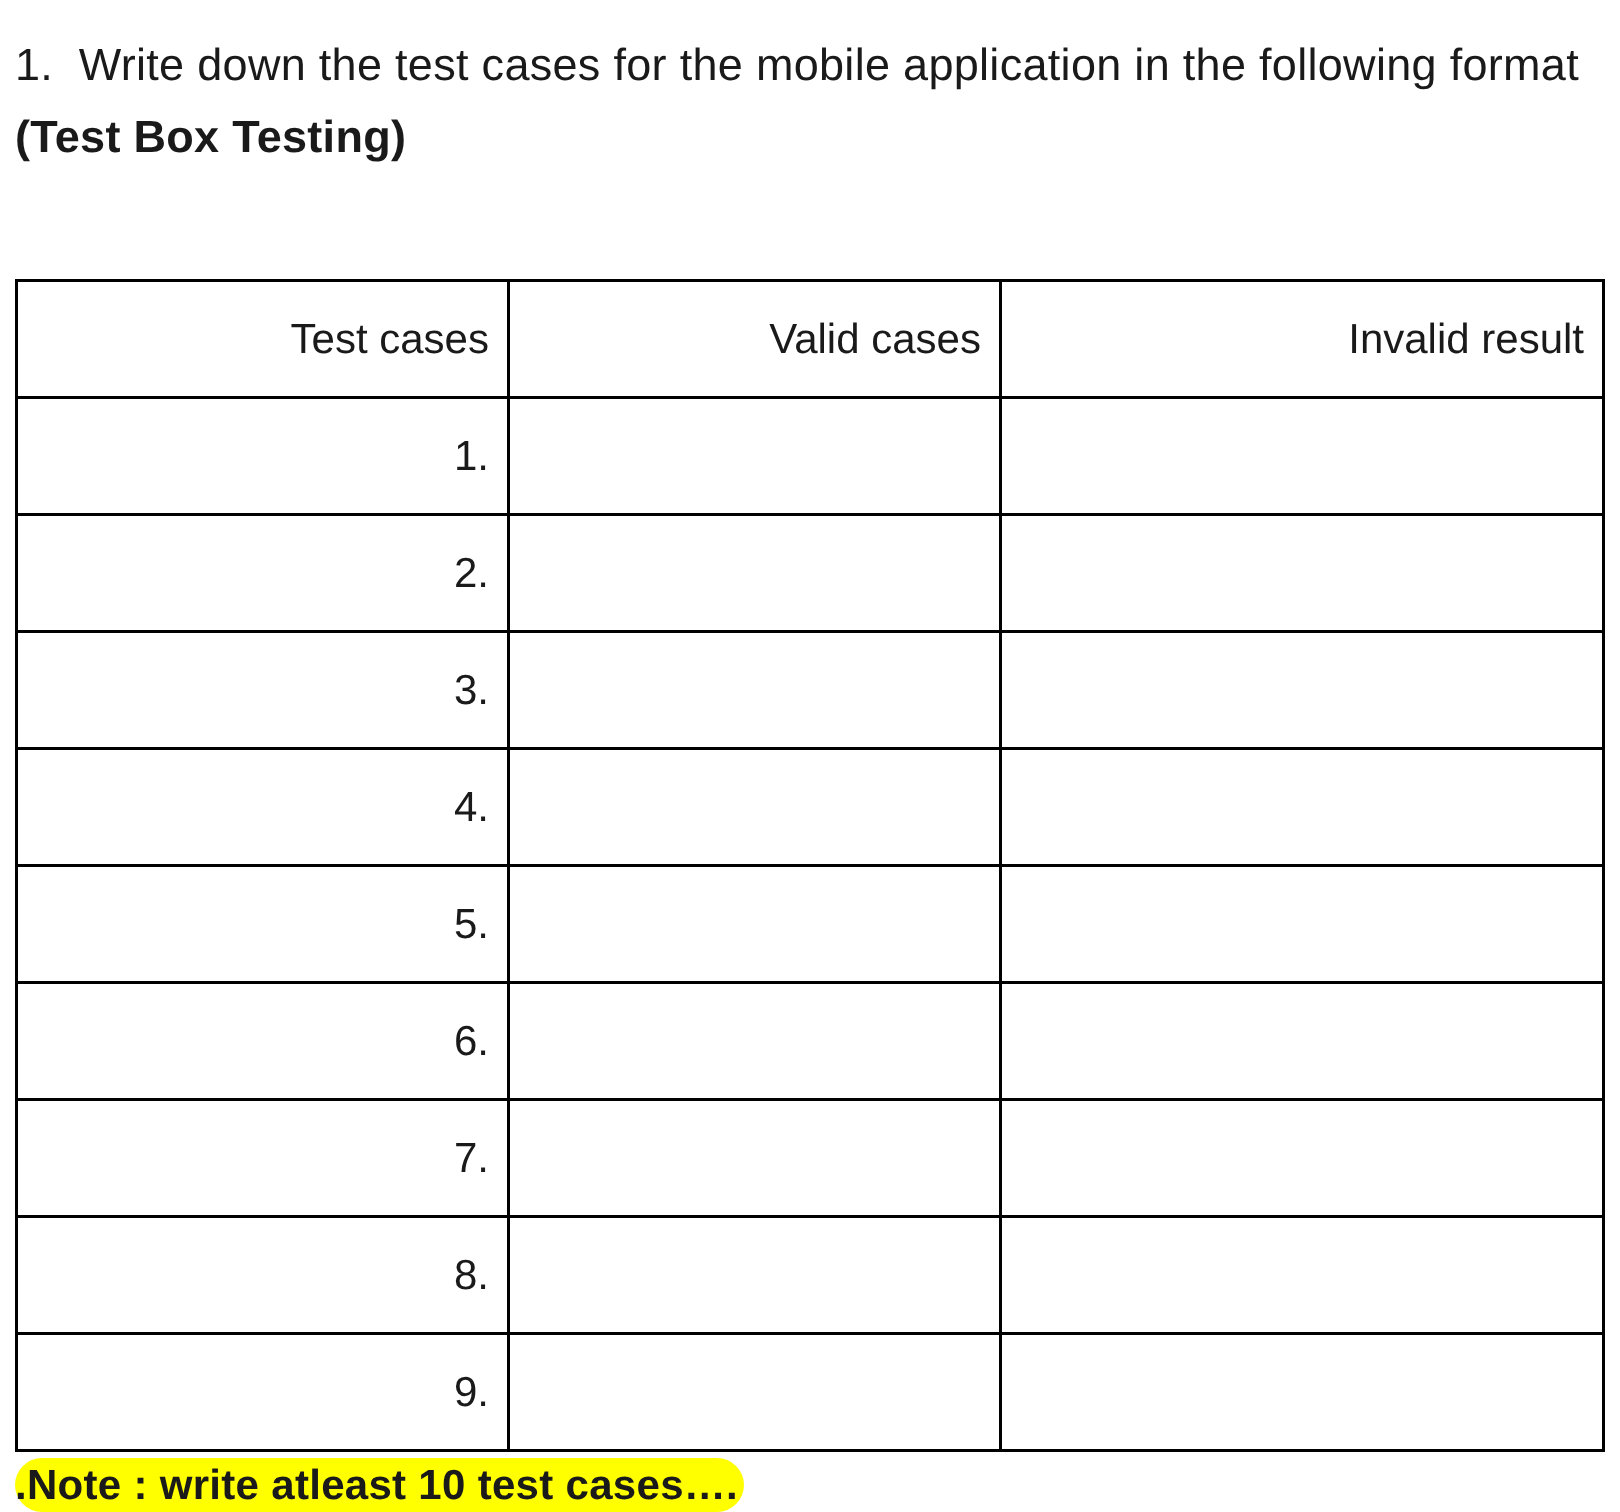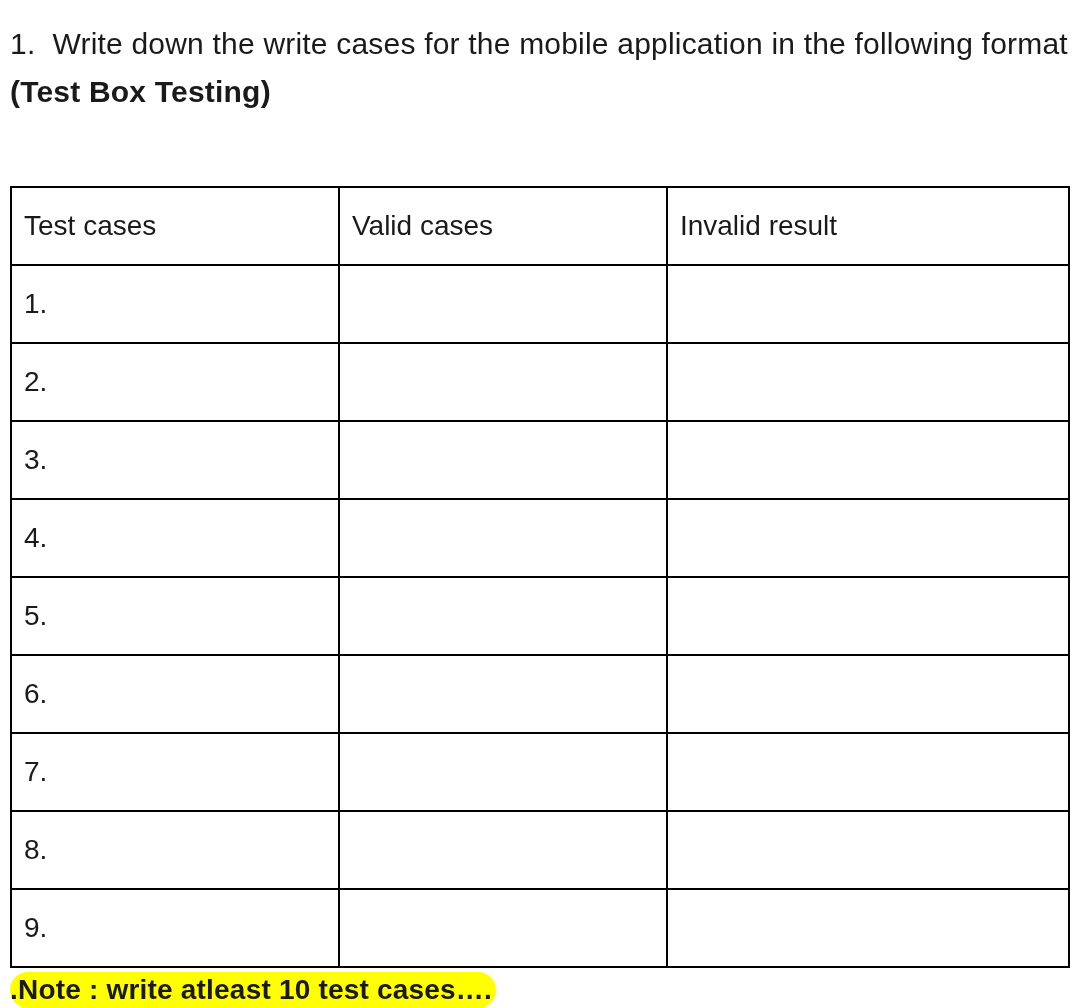--- a/index.html
+++ b/index.html
@@ -25,21 +25,21 @@
     }
     .test-table {
       width: 100%;
       border-collapse: collapse;
       margin-bottom: 4px;
     }
     .test-table th,
     .test-table td {
       border: 2px solid #000000;
       padding: 22px 12px;
-      text-align: left;
+      text-align: right;
       font-size: 28px;
       font-weight: normal;
       height: 58px;
       vertical-align: middle;
     }
     .test-table th {
       font-weight: normal;
     }
     .col-testcases {
       width: 31%;
@@ -60,21 +60,21 @@
       border-radius: 18px;
     }
   </style>
 </head>
 <body>
 
 
 
 <div class="question">
   <span>1.</span>&nbsp;
-  <span>Write down the write cases for the mobile application in the following format</span>
+  <span>Write down the test cases for the mobile application in the following format</span>
   <span class="bold">(Test Box Testing)</span>
 </div>
 
 <table class="test-table">
   <colgroup>
     <col class="col-testcases">
     <col class="col-valid">
     <col class="col-invalid">
   </colgroup>
   <thead>

